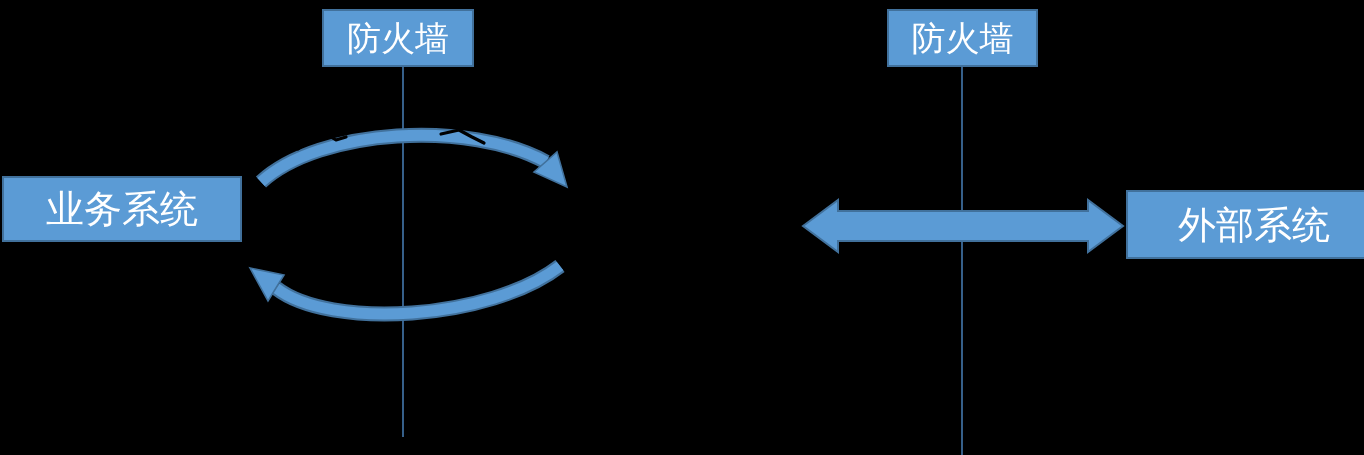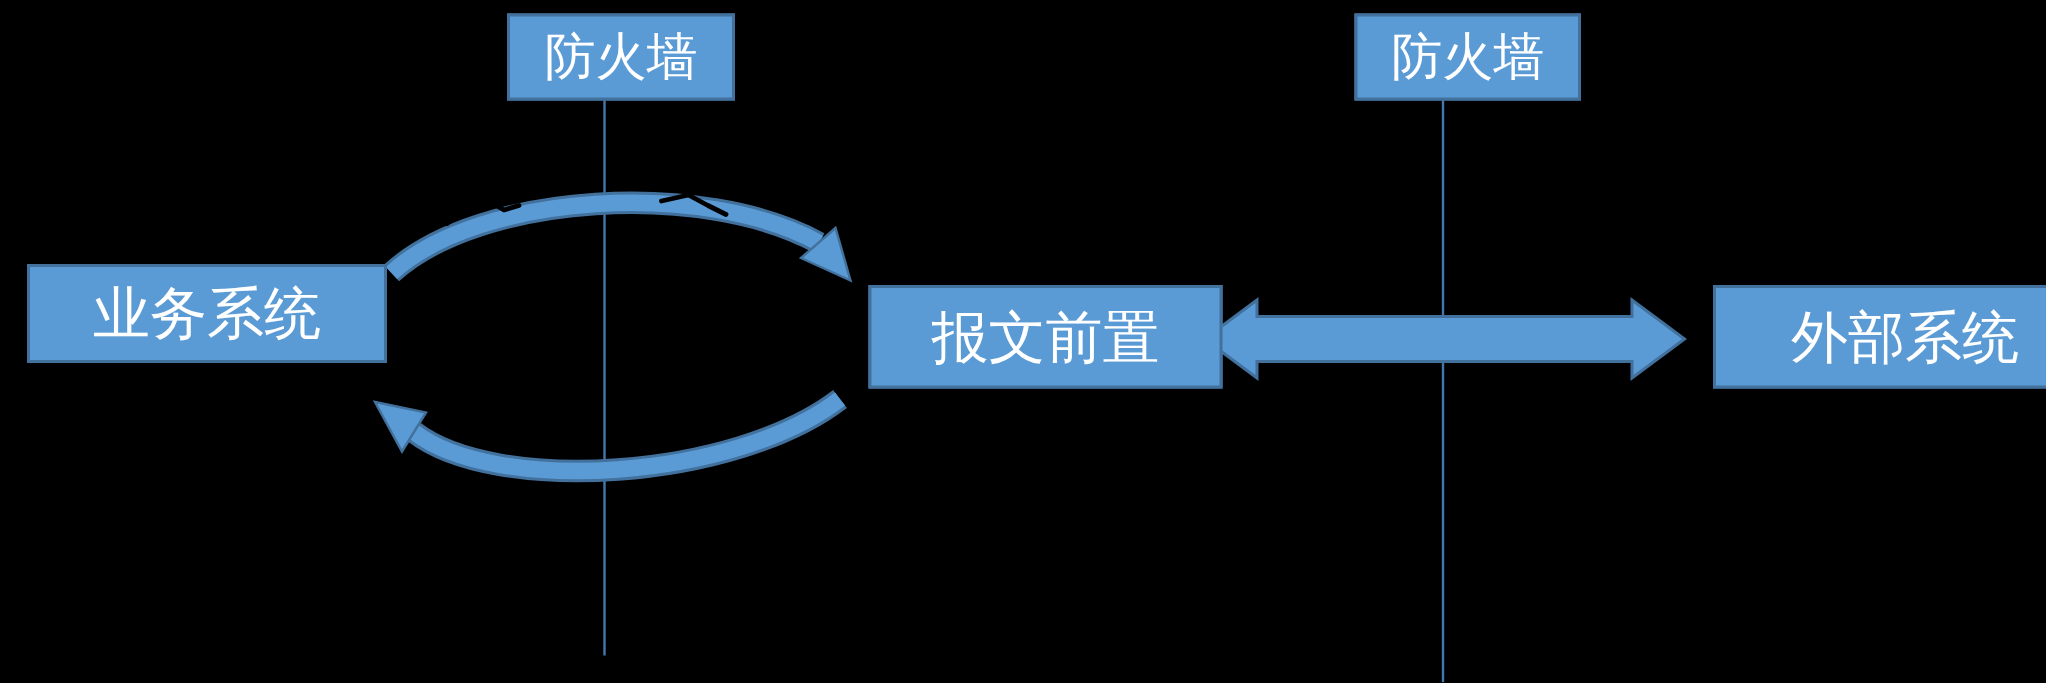--- a/index.html
+++ b/index.html
@@ -27,21 +27,20 @@
     display: flex;
     align-items: center;
     justify-content: center;
     box-sizing: border-box;
     background: var(--box_fill, #5B9BD5);
     border: 2px solid var(--box_border, #41719C);
     color: var(--text_color, #FFFFFF);
     text-align: center;
     white-space: nowrap;
     line-height: 1;
-    margin-left: 16px;
   }
   #node-firewall-left  { left: 322px; top: 9px;   width: 152px; height: 58px; font-size: 34px; }
   #node-firewall-right { left: 887px; top: 9px;   width: 151px; height: 58px; font-size: 34px; }
   #node-business       { left: 2px;   top: 176px; width: 240px; height: 66px; font-size: 38px; }
   #node-message        { left: 563px; top: 190px; width: 236px; height: 69px; font-size: 38px; }
   #node-external       { left: 1126px;top: 190px; width: 256px; height: 69px; font-size: 38px; align-items: center; }
 
   .fw-line     { stroke: var(--line_color, #4478AD); stroke-width: 1.6; }
   .arc-outline { stroke: var(--box_border, #41719C); stroke-width: 15; fill: none; }
   .arc-fill    { stroke: var(--box_fill, #5B9BD5); stroke-width: 11; fill: none; }
@@ -78,21 +77,18 @@
   </div>
 
   <div class="node" id="node-firewall-right">
     <span>防火墙</span>
   </div>
 
   <div class="node" id="node-business">
     <span>业务系统</span>
   </div>
 
-  <div class="node" id="node-message">
-    <span>报文前置</span>
-  </div>
 
   <div class="node" id="node-external">
     <span>外部系统</span>
   </div>
 
 </div>
 
 </body></html>

